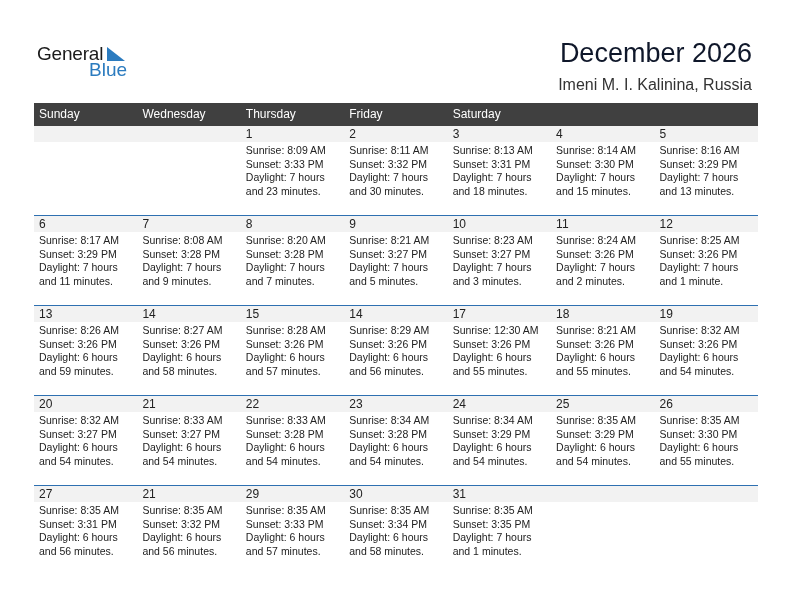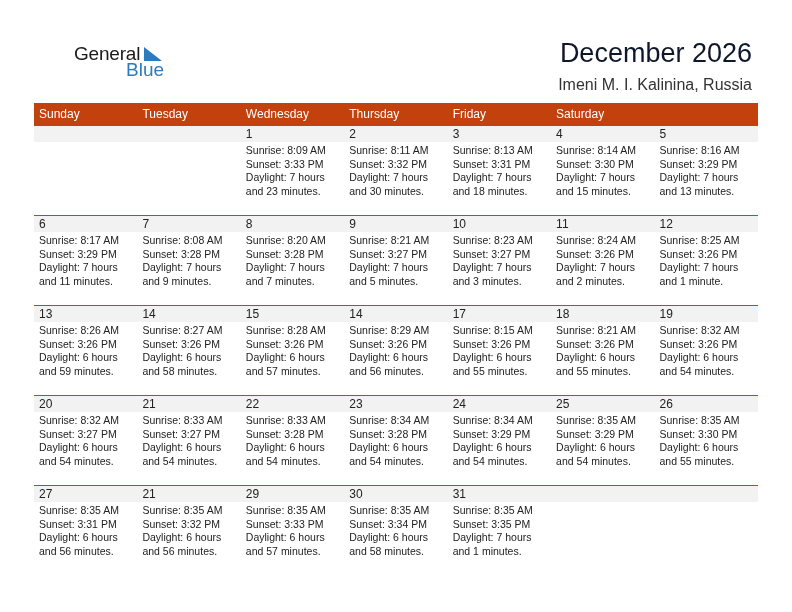--- a/index.html
+++ b/index.html
@@ -1,26 +1,26 @@
 <!DOCTYPE html>
 <html><head>
 <meta charset="utf-8">
 <style>
   html, body { margin: 0; padding: 0; background: #ffffff; }
   body { width: 792px; height: 612px; position: relative; overflow: hidden;
          font-family: "Liberation Sans", sans-serif; color: #222; }
-  .logo { position: absolute; left: 37px; top: 43px; width: 100px; height: 40px; margin-left: 37px; }
+  .logo { position: absolute; left: 37px; top: 43px; width: 100px; height: 40px; }
   .logo-general { position: absolute; left: 0; top: 0; font-size: 19px; color: #1a1a1a; letter-spacing: -0.2px; }
   .logo-blue { position: absolute; left: 52px; top: 16px; font-size: 19px; color: #2b7bbf; }
   .logo-tri { position: absolute; left: 70px; top: 4px; width: 0; height: 0;
               border-left: 18px solid #2b7bbf; border-top: 14px solid transparent; }
   .title { position: absolute; right: 40px; top: 38px; font-size: 27px; color: #0f172a; }
   .subtitle { position: absolute; right: 40px; top: 76px; font-size: 16px; color: #333; }
   .cal { position: absolute; left: 34px; top: 103px; width: 724px; }
-  .head-row { display: flex; background: #c2410c; height: 23px; }
+  .head-row { display: flex; background: #404040; height: 23px; }
   .head-cell { width: 103.43px; color: #fff; font-size: 12px; line-height: 23px; padding-left: 5px; box-sizing: border-box; }
   .week { border-top: 1px solid #2e70b1; height: 89px; margin-top: 0; }
   .week:first-of-type { border-top: none; }
   .week-inner { display: flex; height: 100%; }
   .day { width: 103.43px; box-sizing: border-box; position: relative; }
   .day-num { background: #f2f2f2; height: 16px; font-size: 12px; line-height: 16px; padding-left: 5px; color: #222; }
   .day-info { padding-left: 5px; padding-top: 2px; font-size: 10.5px; line-height: 13.6px; color: #222; }
   .day-info div { white-space: nowrap; }
 </style>
 </head>
@@ -31,21 +31,20 @@
   <span class="logo-tri"></span>
   <span class="logo-blue">Blue</span>
 </div>
 
 <div class="title">December 2026</div>
 <div class="subtitle">Imeni M. I. Kalinina, Russia</div>
 
 <div class="cal">
   <div class="head-row" id="head-row">
       <div class="head-cell">Sunday</div>
-      <div class="head-cell">Tuesday</div>
       <div class="head-cell">Wednesday</div>
       <div class="head-cell">Thursday</div>
       <div class="head-cell">Friday</div>
       <div class="head-cell">Saturday</div>
     </div>
   <div id="weeks">
       <div class="week" style="border-top: none;">
         <div class="week-inner">
           <div class="day">
             <div class="day-num"></div>
@@ -213,21 +212,21 @@
             <div class="day-info">
               <div>Sunrise: 8:29 AM</div>
               <div>Sunset: 3:26 PM</div>
               <div>Daylight: 6 hours</div>
               <div>and 56 minutes.</div>
             </div>
           </div>
           <div class="day">
             <div class="day-num">17</div>
             <div class="day-info">
-              <div>Sunrise: 8:15 AM</div>
+              <div>Sunrise: 12:30 AM</div>
               <div>Sunset: 3:26 PM</div>
               <div>Daylight: 6 hours</div>
               <div>and 55 minutes.</div>
             </div>
           </div>
           <div class="day">
             <div class="day-num">18</div>
             <div class="day-info">
               <div>Sunrise: 8:21 AM</div>
               <div>Sunset: 3:26 PM</div>

